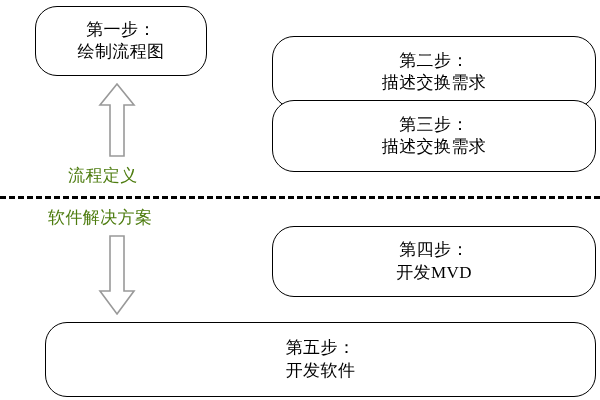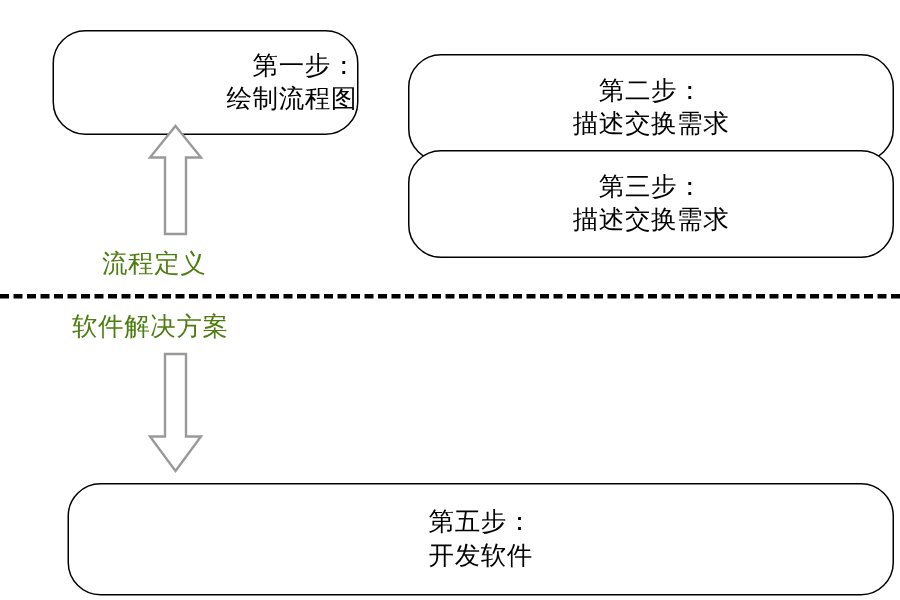--- a/index.html
+++ b/index.html
@@ -32,21 +32,21 @@
   .step-line {
     display: block;
     color: #000000;
     font-size: 17px;
     letter-spacing: 0.4px;
     white-space: nowrap;
     text-align: center;
   }
 
   
-  #box-1 { left: 35px;  top: 20px;   width: 204px; height: 70px; align-items: flex-end; }
+  #box-1 { left: 35px;  top: 6px;   width: 172px; height: 70px; }
   #box-2 { left: 272px; top: 4px;   width: 324px; height: 72px; margin-top: 32px; }
   #box-3 { left: 272px; top: 100px; width: 324px; height: 72px; }
   #box-4 { left: 272px; top: 226px; width: 324px; height: 71px; }
   #box-5 { left: 45px;  top: 322px; width: 551px; height: 75px; }
 
   
   #divider {
     position: absolute;
     left: 0;
     top: 196px;
@@ -86,20 +86,24 @@
   <div class="step-box" id="box-2">
     <span class="step-line">第二步：</span>
     <span class="step-line">描述交换需求</span>
   </div>
 
   <div class="step-box" id="box-3">
     <span class="step-line">第三步：</span>
     <span class="step-line">描述交换需求</span>
   </div>
 
+  <div class="step-box" id="box-4">
+    <span class="step-line">第四步：</span>
+    <span class="step-line">开发MVD</span>
+  </div>
 
   <div class="step-box" id="box-5">
     <span class="step-line">第五步：</span>
     <span class="step-line">开发软件</span>
   </div>
 
   <div id="divider"></div>
 
   <svg class="block-arrow" id="arrow-up" viewBox="0 0 38 76">
     <polygon points="19,2 36,23 26,23 26,74 12,74 12,23 2,23" fill="#ffffff" stroke="#999999" stroke-width="1.6" stroke-linejoin="miter"></polygon>

